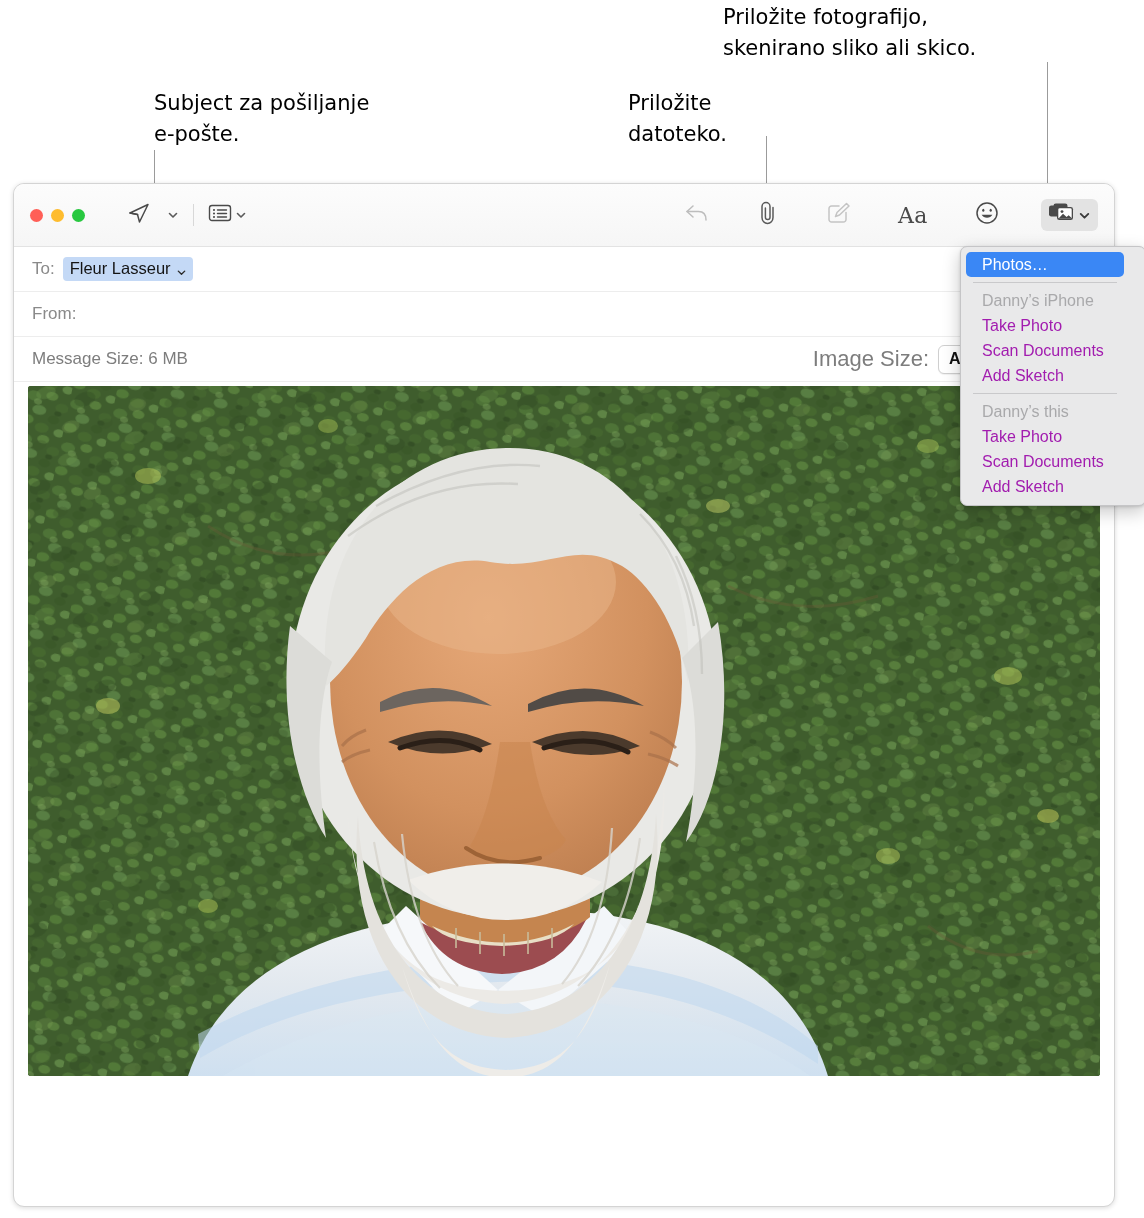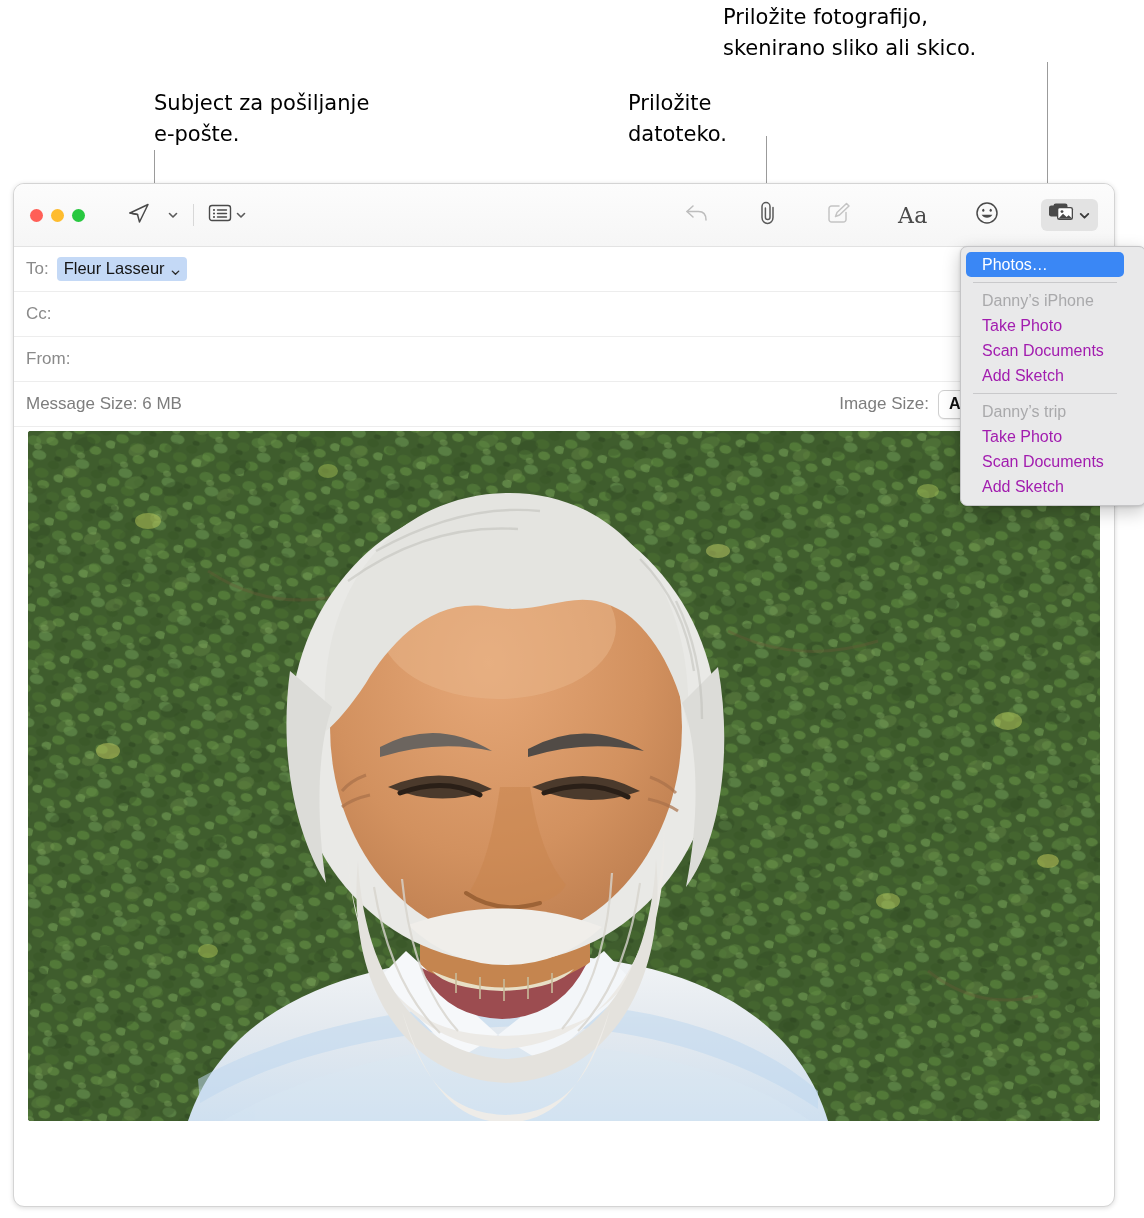--- a/index.html
+++ b/index.html
@@ -108,21 +108,21 @@
     letter-spacing: 0.5px;
   }
 
   
   .fields { background: #ffffff; }
   .field-row {
     position: relative;
     display: flex;
     align-items: center;
     height: 44px;
-    padding: 0 0 0 12px;
+    padding: 0 0 0 18px;
     border-bottom: 1px solid #ededed;
     font-size: 17px;
   }
   .field-label {
     color: #8a8a8a;
     margin-right: 8px;
   }
   .field-value {
     color: #1a1a1a;
     font-weight: bold;
@@ -141,21 +141,21 @@
   .field-value.plain { font-weight: normal; }
   .size-row { justify-content: flex-start; }
   .size-label { color: #7d7d7d; }
   .image-size-wrap {
     margin-left: auto;
     display: flex;
     align-items: center;
     gap: 9px;
     padding-right: 18px;
   }
-  .image-size-label { color: #7d7d7d; font-size: 17px; }
+  .image-size-label { color: #7d7d7d; font-size: 22px; }
   .popup-btn {
     display: inline-flex;
     align-items: center;
     height: 27px;
     min-width: 120px;
     padding: 0 26px 0 10px;
     background: #ffffff;
     border: 1px solid #cfcfcf;
     border-radius: 6px;
     box-shadow: 0 1px 1px rgba(0,0,0,0.06);
@@ -354,24 +354,20 @@
       <span class="token">
         <span>Fleur Lasseur</span>
         <span class="token-chev">
           <svg width="11" height="11" viewBox="0 0 12 12" fill="none" stroke="#2a2a2a" stroke-width="1.5" stroke-linecap="round" stroke-linejoin="round">
               <path d="M2.5 4.5 L6 8 L9.5 4.5"></path>
             </svg>
         </span>
       </span>
     </div>
 
-    <div class="field-row">
-      <span class="field-label">Cc:</span>
-      <span class="field-value plain"></span>
-    </div>
 
 
     <div class="field-row">
       <span class="field-label">From:</span>
     </div>
 
     <div class="field-row size-row">
       <span class="size-label">Message Size: 6 MB</span>
       <span class="image-size-wrap">
         <span class="image-size-label">Image Size:</span>
@@ -536,21 +532,21 @@
     <span>Take Photo</span>
   </div>
   <div class="menu-item">
     <span>Scan Documents</span>
   </div>
   <div class="menu-item">
     <span>Add Sketch</span>
   </div>
   <div class="menu-sep"></div>
   <div class="menu-item header">
-    <span>Danny’s trip</span>
+    <span>Danny’s this</span>
   </div>
   <div class="menu-item">
     <span>Take Photo</span>
   </div>
   <div class="menu-item">
     <span>Scan Documents</span>
   </div>
   <div class="menu-item">
     <span>Add Sketch</span>
   </div>

